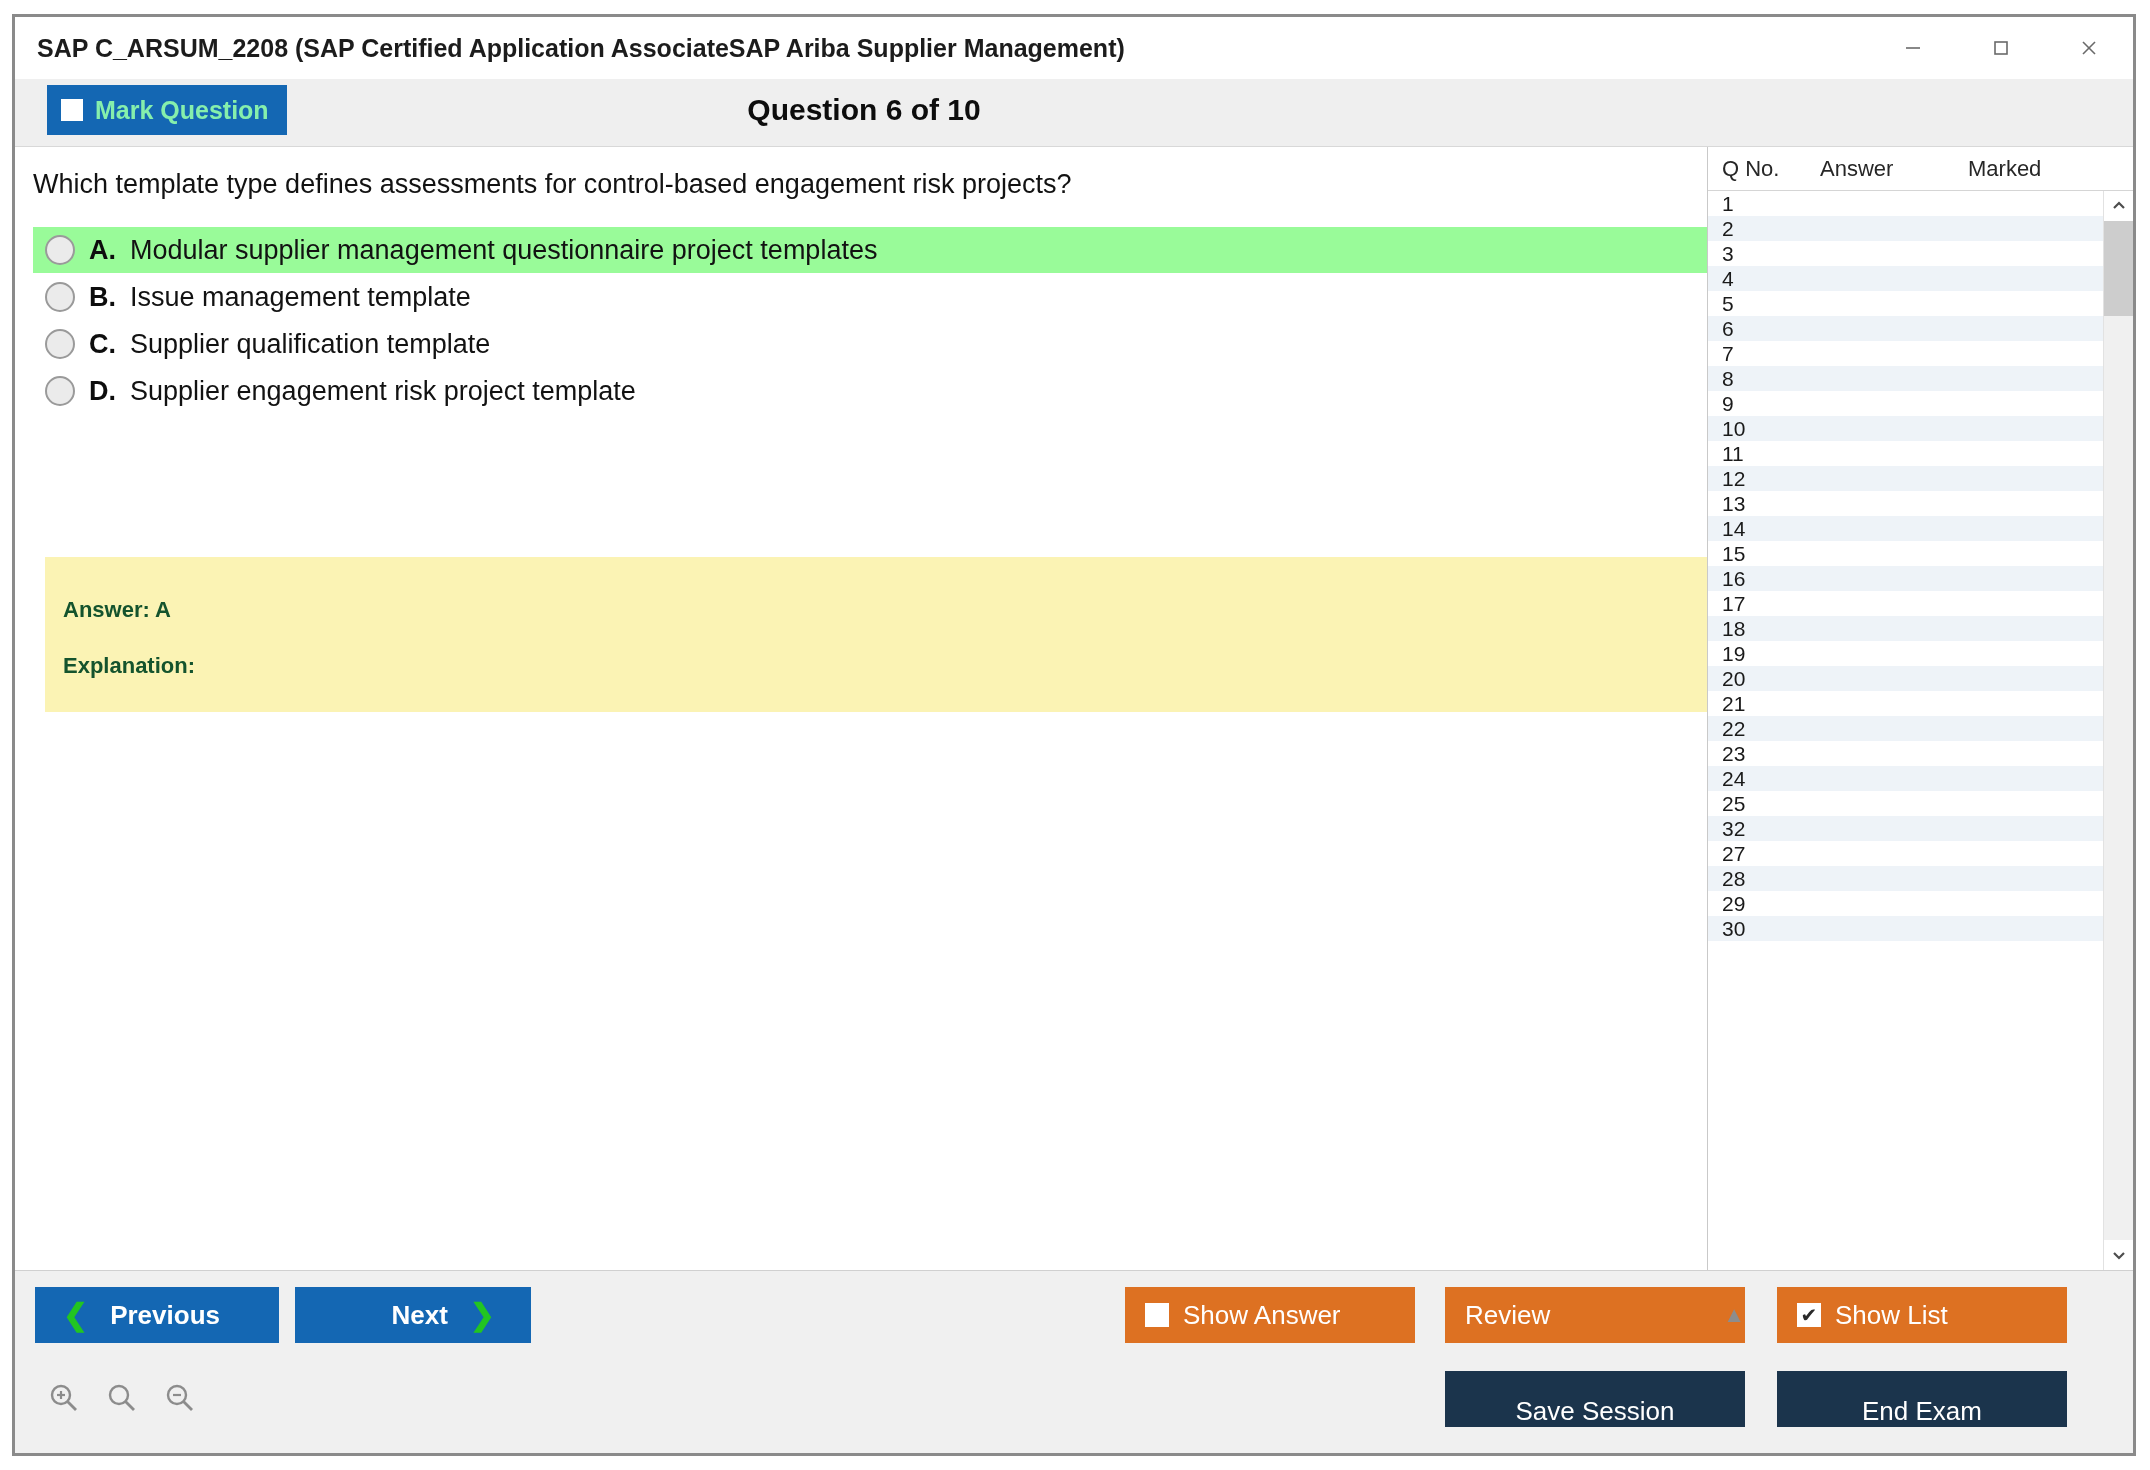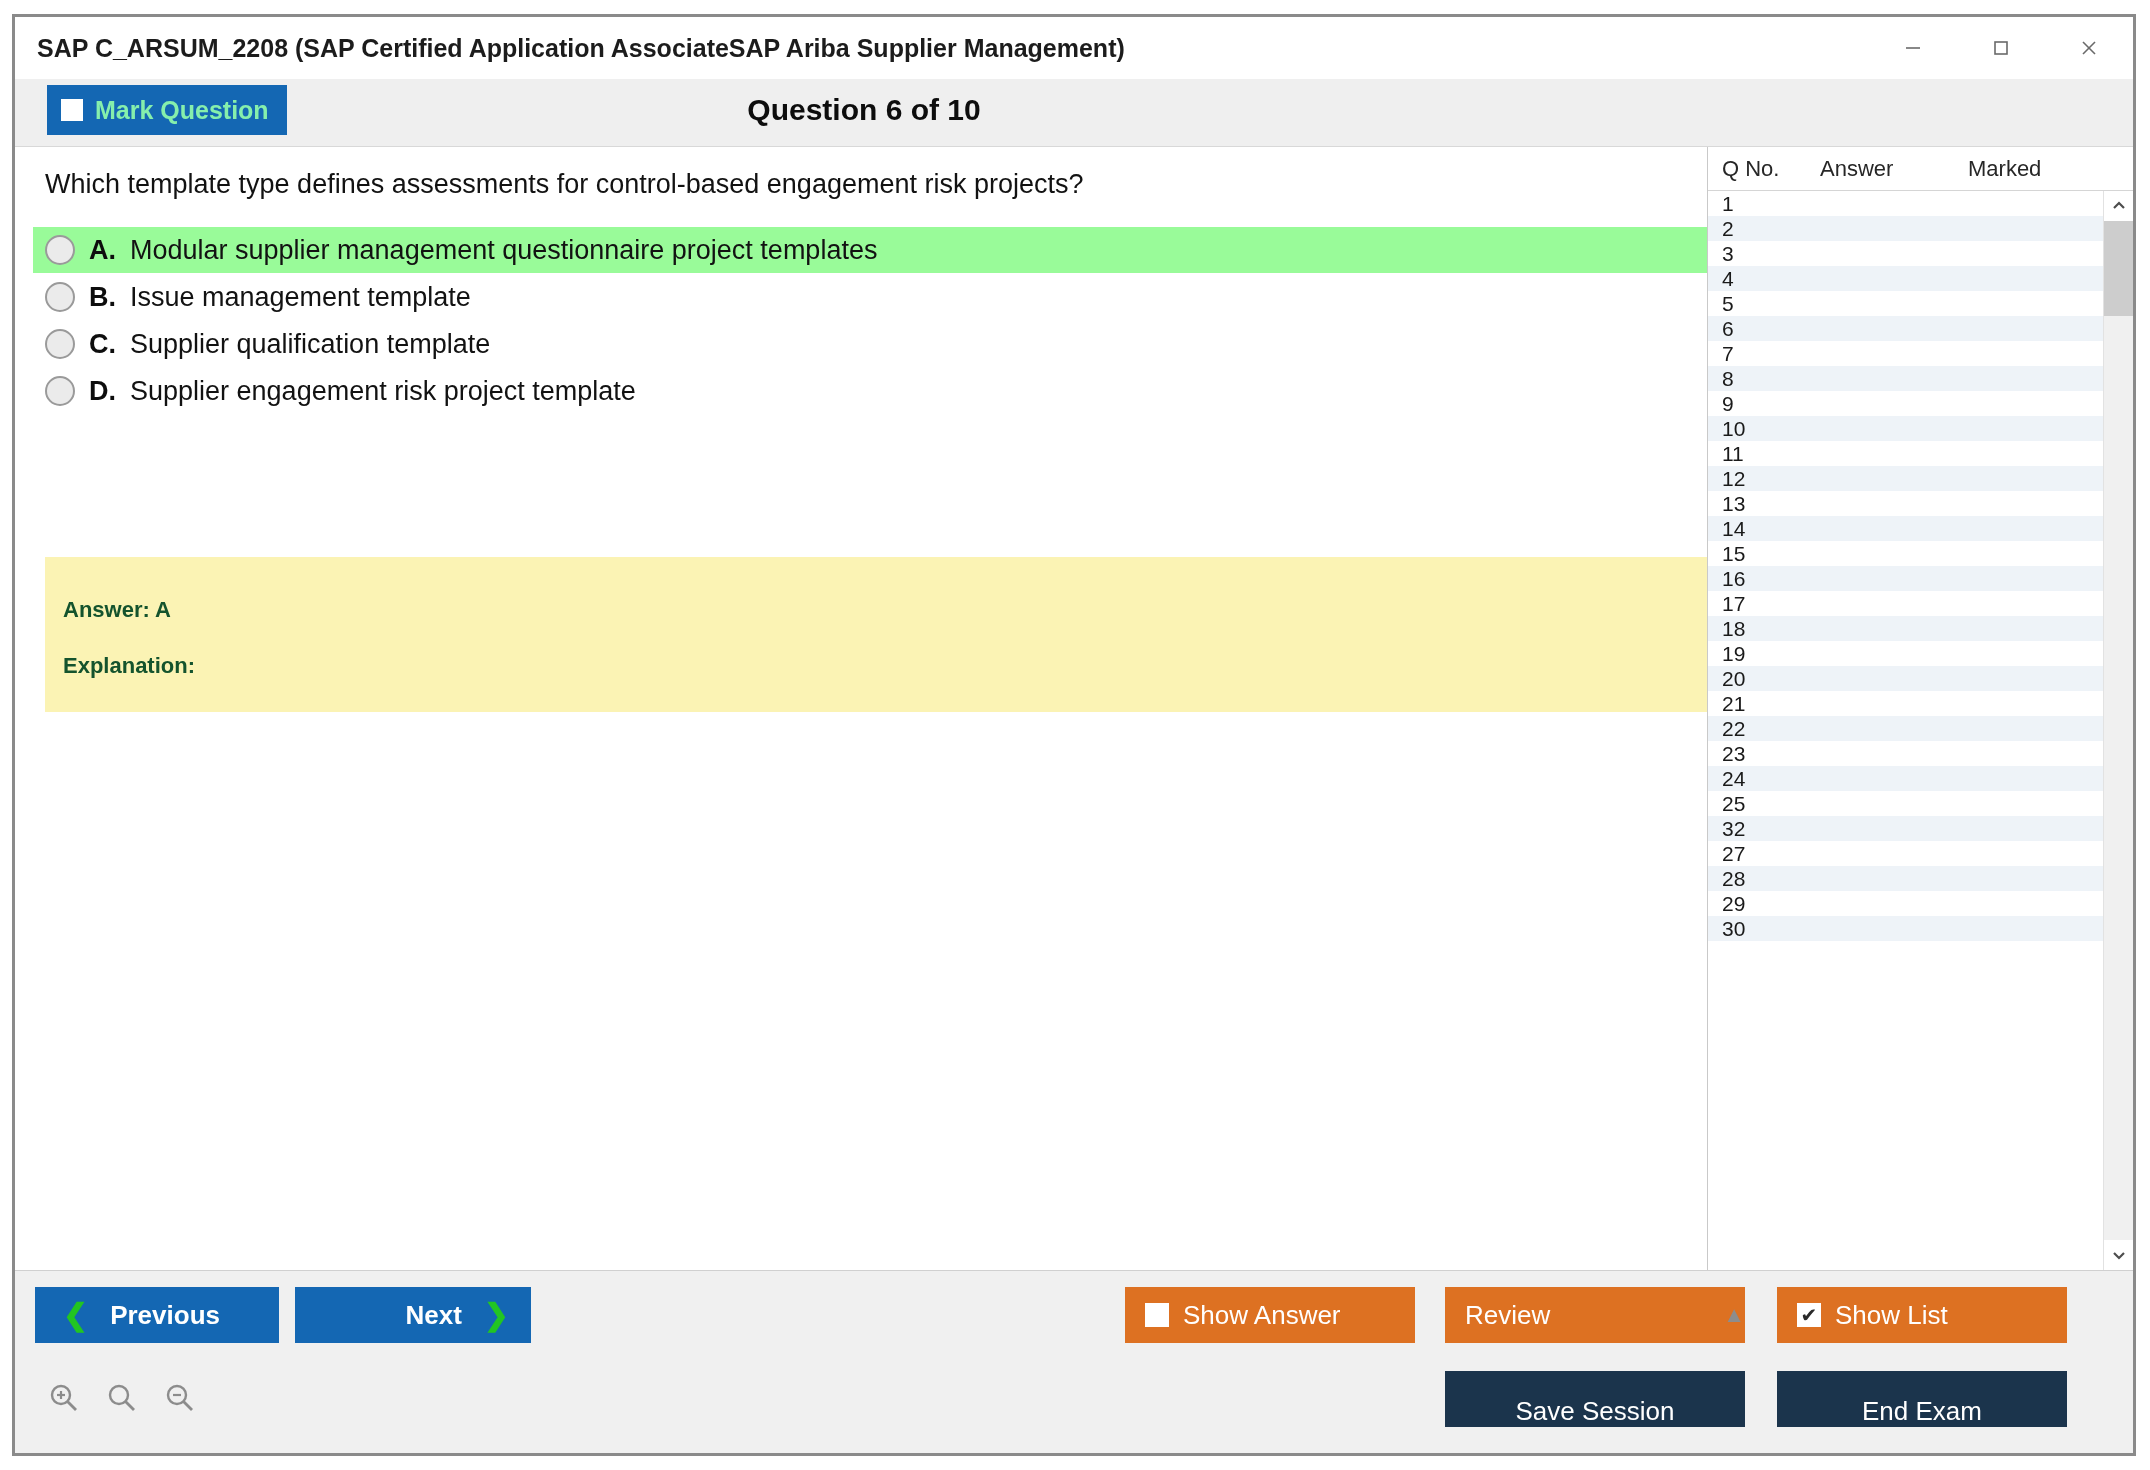--- a/index.html
+++ b/index.html
@@ -112,21 +112,20 @@
     background: #ffffff;
     overflow: hidden;
   }
   #question-text {
     position: absolute;
     left: 18px;
     top: 22px;
     font-size: 27px;
     color: #121212;
     white-space: nowrap;
-    margin-left: 12px;
   }
   .option-row {
     position: absolute;
     left: 18px;
     width: 1674px;
     height: 46px;
     display: flex;
     align-items: center;
     gap: 14px;
     padding-left: 12px;
@@ -254,21 +253,21 @@
     height: 56px;
     background: #1467b3;
     display: flex;
     align-items: center;
     color: #ffffff;
     font-size: 26px;
     font-weight: bold;
     cursor: pointer;
   }
   #prev-button { left: 20px; width: 244px; padding-left: 28px; gap: 22px; }
-  #next-button { left: 280px; width: 236px; justify-content: flex-end; padding-right: 22px; gap: 22px; }
+  #next-button { left: 280px; width: 236px; justify-content: flex-end; padding-right: 36px; gap: 22px; }
   .chev { color: #22c522; font-size: 30px; font-weight: bold; line-height: 1; }
 
   .zoom-icons {
     position: absolute;
     left: 32px;
     top: 110px;
     display: flex;
     gap: 24px;
   }
   .zoom-icons .zicon { cursor: pointer; color: #8c8c8c; }

